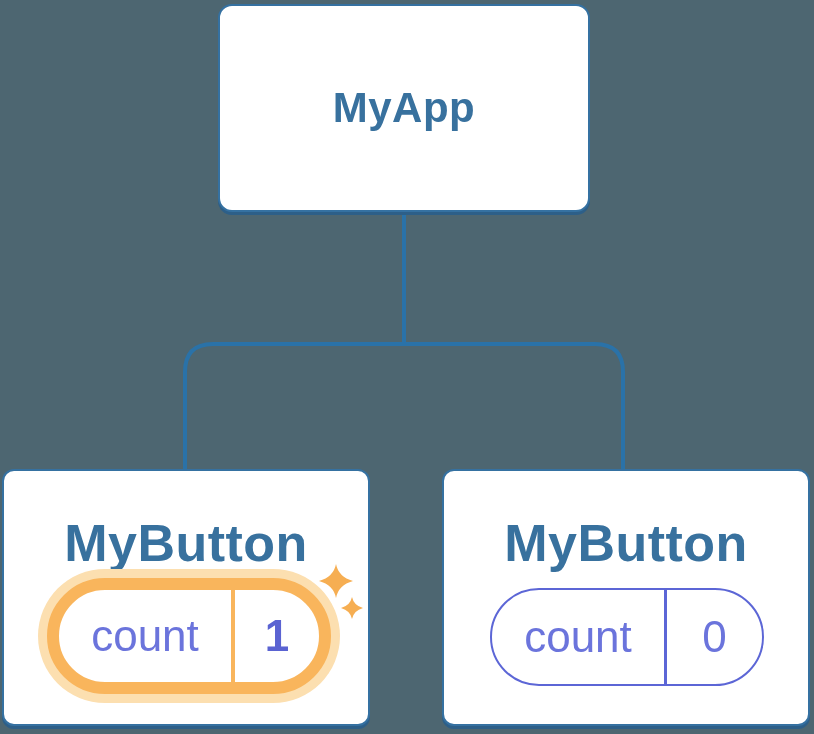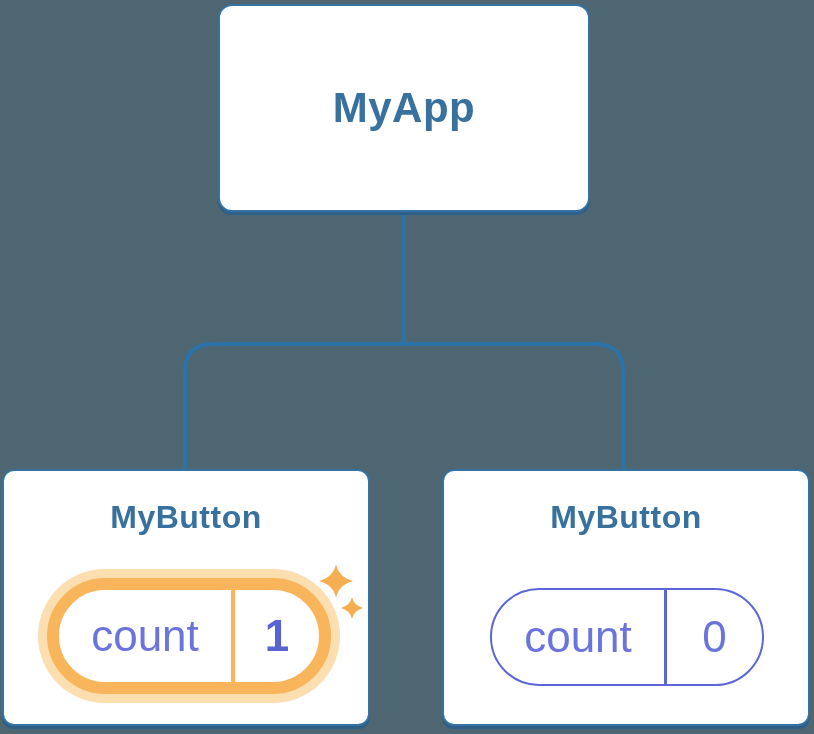--- a/index.html
+++ b/index.html
@@ -38,21 +38,21 @@
   .card-child{
     top:469px;width:368px;height:257px;border-radius:12px;
   }
   .card-child-left{left:2px;}
   .card-child-right{left:442px;}
   .node-title{
     color:var(--card-title);
     font-size:42px;font-weight:700;letter-spacing:.5px;line-height:1;
   }
   .child-title{
-    display:block;text-align:center;margin-top:30px;font-size:32px;
+    display:block;text-align:center;margin-top:46px;font-size:52px;
   }
   .pill{
     position:absolute;
     display:flex;align-items:center;
     background:#ffffff;
     border-radius:999px;
     box-sizing:content-box;
   }
   .pill-highlighted{
     left:43px;top:107px;width:260px;height:92px;

